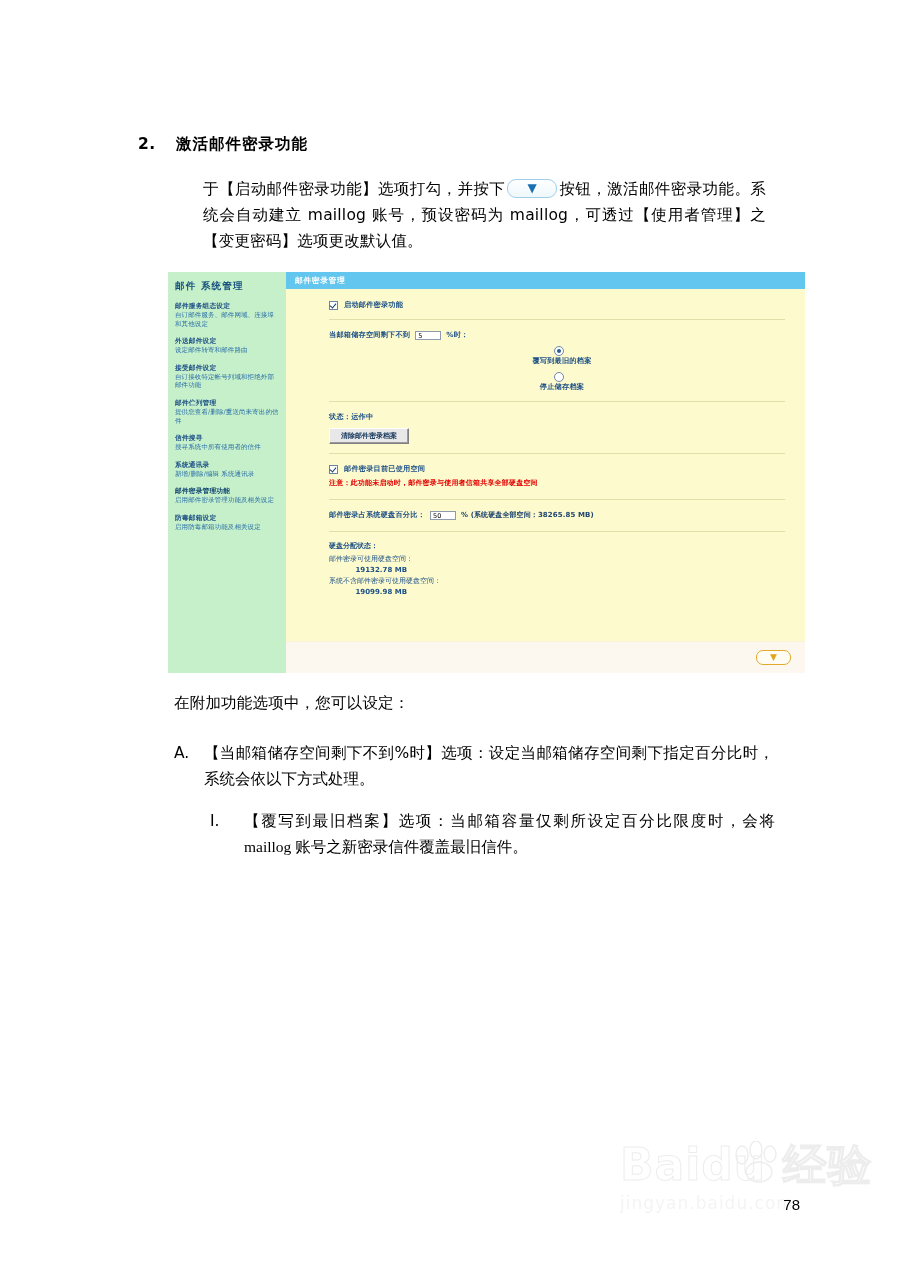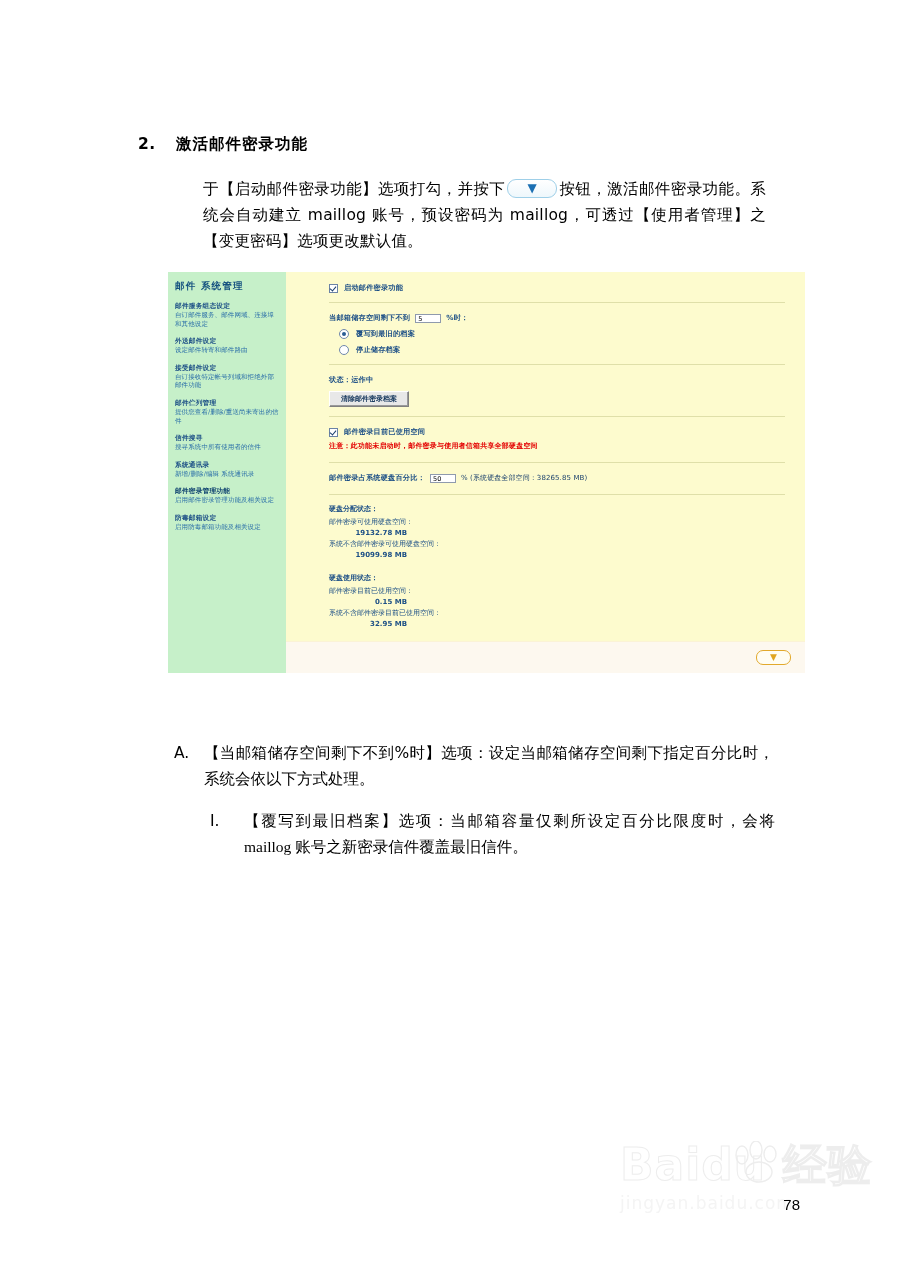--- a/index.html
+++ b/index.html
@@ -248,21 +248,21 @@
   }
   .radio.sel:after {
     content: "";
     position: absolute;
     left: 2px; top: 2px;
     width: 4px; height: 4px;
     border-radius: 50%;
     background: #2a5d93;
   }
   .lbl { font-size: 7.2px; color: #1c4f86; letter-spacing: .2px; font-weight: bold; }
-  .lbl-plain { font-size: 7px; color: #20456f; letter-spacing: .1px; }
+  .lbl-plain { font-size: 7px; color: #20456f; letter-spacing: .1px; font-weight: bold; }
   .divider {
     height: 1px;
     background: #dfdfa9;
     margin: 9px 0 10px 0;
   }
   .txtbox {
     display: inline-block;
     width: 26px;
     height: 9px;
     border: 1px solid #8f9aad;
@@ -297,21 +297,21 @@
   .stat-head { font-size: 7px; color: #1c4f86; font-weight: bold; margin-bottom: 3px; }
   .stat-row {
     display: flex;
     font-size: 7px;
     color: #1c4f86;
     line-height: 11px;
     flex-direction: column;
   }
   .stat-row .k { width: 205px; flex: none; }
   .stat-row .v { text-align: right; width: 78px; font-weight: bold; }
-  .mt6 { margin-top: 6px; }
+  .mt6 { margin-top: 6px; flex-direction: column; }
   .mt12 { margin-top: 12px; }
 
   
   .watermark {
     position: absolute;
     left: 620px;
     top: 1139px;
     width: 268px;
     height: 92px;
     user-select: none;
@@ -405,20 +405,23 @@
         <div class="sb-desc">启用邮件密录管理功能及相关设定</div>
       </div>
 
       <div class="sb-item">
         <div class="sb-name">防毒邮箱设定</div>
         <div class="sb-desc">启用防毒邮箱功能及相关设定</div>
       </div>
     </div>
 
     <div class="shot-main">
+      <div class="shot-header">
+        <span class="hdr-text">邮件密录管理</span>
+      </div>
 
       <div class="shot-content">
         <div class="fm">
 
           <div class="fm-row">
             <span class="chk checked"></span>
             <span class="lbl">启动邮件密录功能</span>
           </div>
 
           <div class="divider"></div>
@@ -471,43 +474,33 @@
             <div class="stat-row">
               <span class="k">邮件密录可使用硬盘空间：</span>
               <span class="v">19132.78 MB</span>
             </div>
             <div class="stat-row">
               <span class="k">系统不含邮件密录可使用硬盘空间：</span>
               <span class="v">19099.98 MB</span>
             </div>
           </div>
 
-          <div class="stat-block mt12">
-            <div class="stat-head">硬盘使用状态：</div>
-            <div class="stat-row">
-              <span class="k">邮件密录目前已使用空间：</span>
-              <span class="v">0.15 MB</span>
-            </div>
-            <div class="stat-row">
-              <span class="k">系统不含邮件密录目前已使用空间：</span>
-              <span class="v">32.95 MB</span>
-            </div>
-          </div>
 
         </div>
       </div>
 
       <div class="shot-footer">
         <span class="next-btn">
             <span class="chev">▼</span>
           </span>
       </div>
     </div>
   </div>
 
+  <div class="para para-after">在附加功能选项中，您可以设定：</div>
 
   <div class="list-A">
     <span class="marker">A.</span>
     <span class="body">【当邮箱储存空间剩下不到%时】选项：设定当邮箱储存空间剩下指定百分比时，系统会依以下方式处理。</span>
   </div>
 
   <div class="list-roman">
     <div class="roman-item">
       <span class="marker">I.</span>
       <span class="body">【覆写到最旧档案】选项：当邮箱容量仅剩所设定百分比限度时，会将 maillog 账号之新密录信件覆盖最旧信件。</span>

